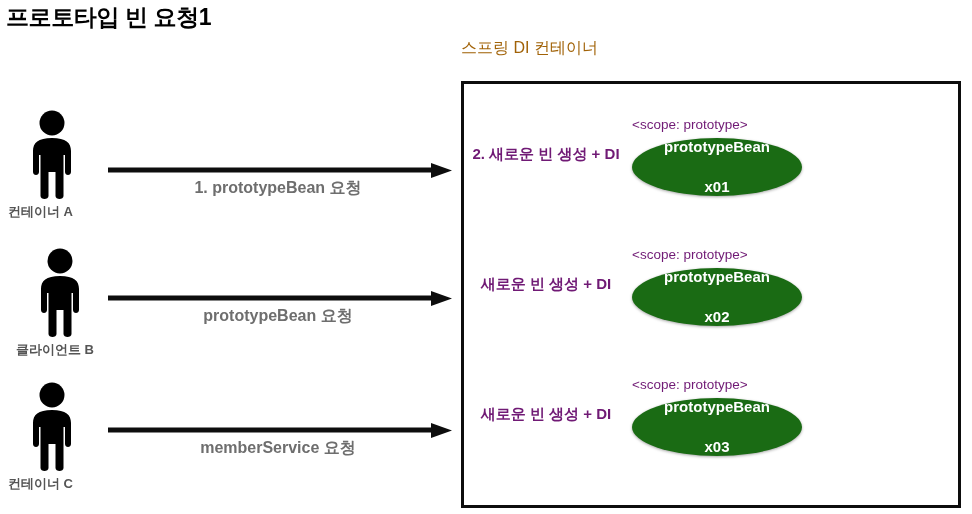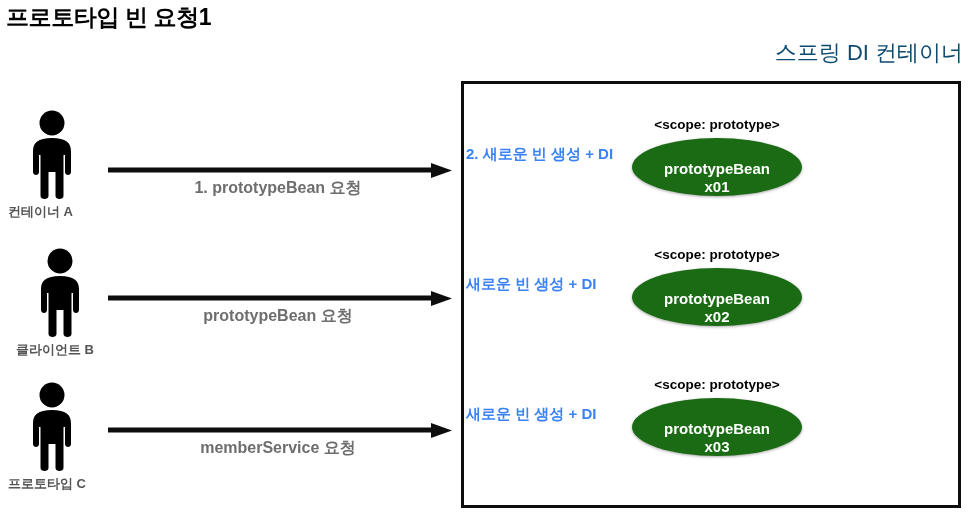--- a/index.html
+++ b/index.html
@@ -29,23 +29,23 @@
     letter-spacing: -0.4px;
     white-space: nowrap;
   }
 
   
   #container-title {
     position: absolute;
     left: 461px;
     top: 38px;
     width: 502px;
-    text-align: right;
-    font-size: 22px;
-    color: #0c4a6e;
+    text-align: left;
+    font-size: 16px;
+    color: #a16207;
     white-space: nowrap;
   }
   #di-container-box {
     position: absolute;
     left: 461px;
     top: 81px;
     width: 500px;
     height: 427px;
     border: 3px solid #0d0d0d;
     background: #ffffff;
@@ -108,49 +108,48 @@
   .bean-row { position: absolute; }
   #bean-row-0 { left: 466px; top: 112px; }
   #bean-row-1 { left: 466px; top: 242px; }
   #bean-row-2 { left: 466px; top: 372px; }
 
   .bean-note {
     position: absolute;
     left: 0;
     top: 33px;
     width: 160px;
-    text-align: left;
+    text-align: center;
     font-size: 15px;
     font-weight: bold;
-    color: #3b82f6;
+    color: #701a75;
     white-space: nowrap;
   }
   .bean-scope {
     position: absolute;
     left: 166px;
     top: 5px;
     width: 170px;
-    text-align: center;
     font-size: 13.5px;
-    font-weight: bold;
-    color: #000000;
+    font-weight: normal;
+    color: #701a75;
     white-space: nowrap;
   }
   .bean-ellipse {
     position: absolute;
     left: 166px;
     top: 26px;
     width: 170px;
     height: 58px;
     background: #1a6b14;
     border-radius: 50%;
     display: flex;
     flex-direction: column;
     align-items: center;
-    justify-content: flex-end;
+    justify-content: space-between;
     box-shadow: 0 1px 3px rgba(0,0,0,0.35);
   }
   .bean-ellipse .bean-name,
   .bean-ellipse .bean-id {
     font-size: 15px;
     font-weight: bold;
     color: #ffffff;
     line-height: 18px;
     white-space: nowrap;
   }
@@ -179,21 +178,21 @@
       <path d="M26 28 C12 28 7 33 7 41 L7 62 C7 66 13 66 13 62 L13 45 L14.5 45 L14.5 86 C14.5 90 22.5 90 22.5 86 L22.5 62 L29.5 62 L29.5 86 C29.5 90 37.5 90 37.5 86 L37.5 45 L39 45 L39 62 C39 66 45 66 45 62 L45 41 C45 33 40 28 26 28 Z" fill="#000000"></path>
     </svg>
     <span class="client-label">클라이언트 B</span>
   </div>
 
   <div class="client" id="client-2">
     <svg class="person-icon" viewBox="0 0 52 90">
       <circle cx="26" cy="13" r="12.5" fill="#000000"></circle>
       <path d="M26 28 C12 28 7 33 7 41 L7 62 C7 66 13 66 13 62 L13 45 L14.5 45 L14.5 86 C14.5 90 22.5 90 22.5 86 L22.5 62 L29.5 62 L29.5 86 C29.5 90 37.5 90 37.5 86 L37.5 45 L39 45 L39 62 C39 66 45 66 45 62 L45 41 C45 33 40 28 26 28 Z" fill="#000000"></path>
     </svg>
-    <span class="client-label">프로토타입 C</span>
+    <span class="client-label">컨테이너 C</span>
   </div>
 
   <div class="arrow-group" id="arrow-0">
     <div class="arrow-label">1. prototypeBean 요청</div>
     <svg class="arrow-svg" viewBox="0 0 346 20">
       <line x1="2" y1="7" x2="327" y2="7" stroke="#0d0d0d" stroke-width="5"></line>
       <polygon points="325,0 346,7.5 325,15" fill="#0d0d0d"></polygon>
     </svg>
   </div>
 

